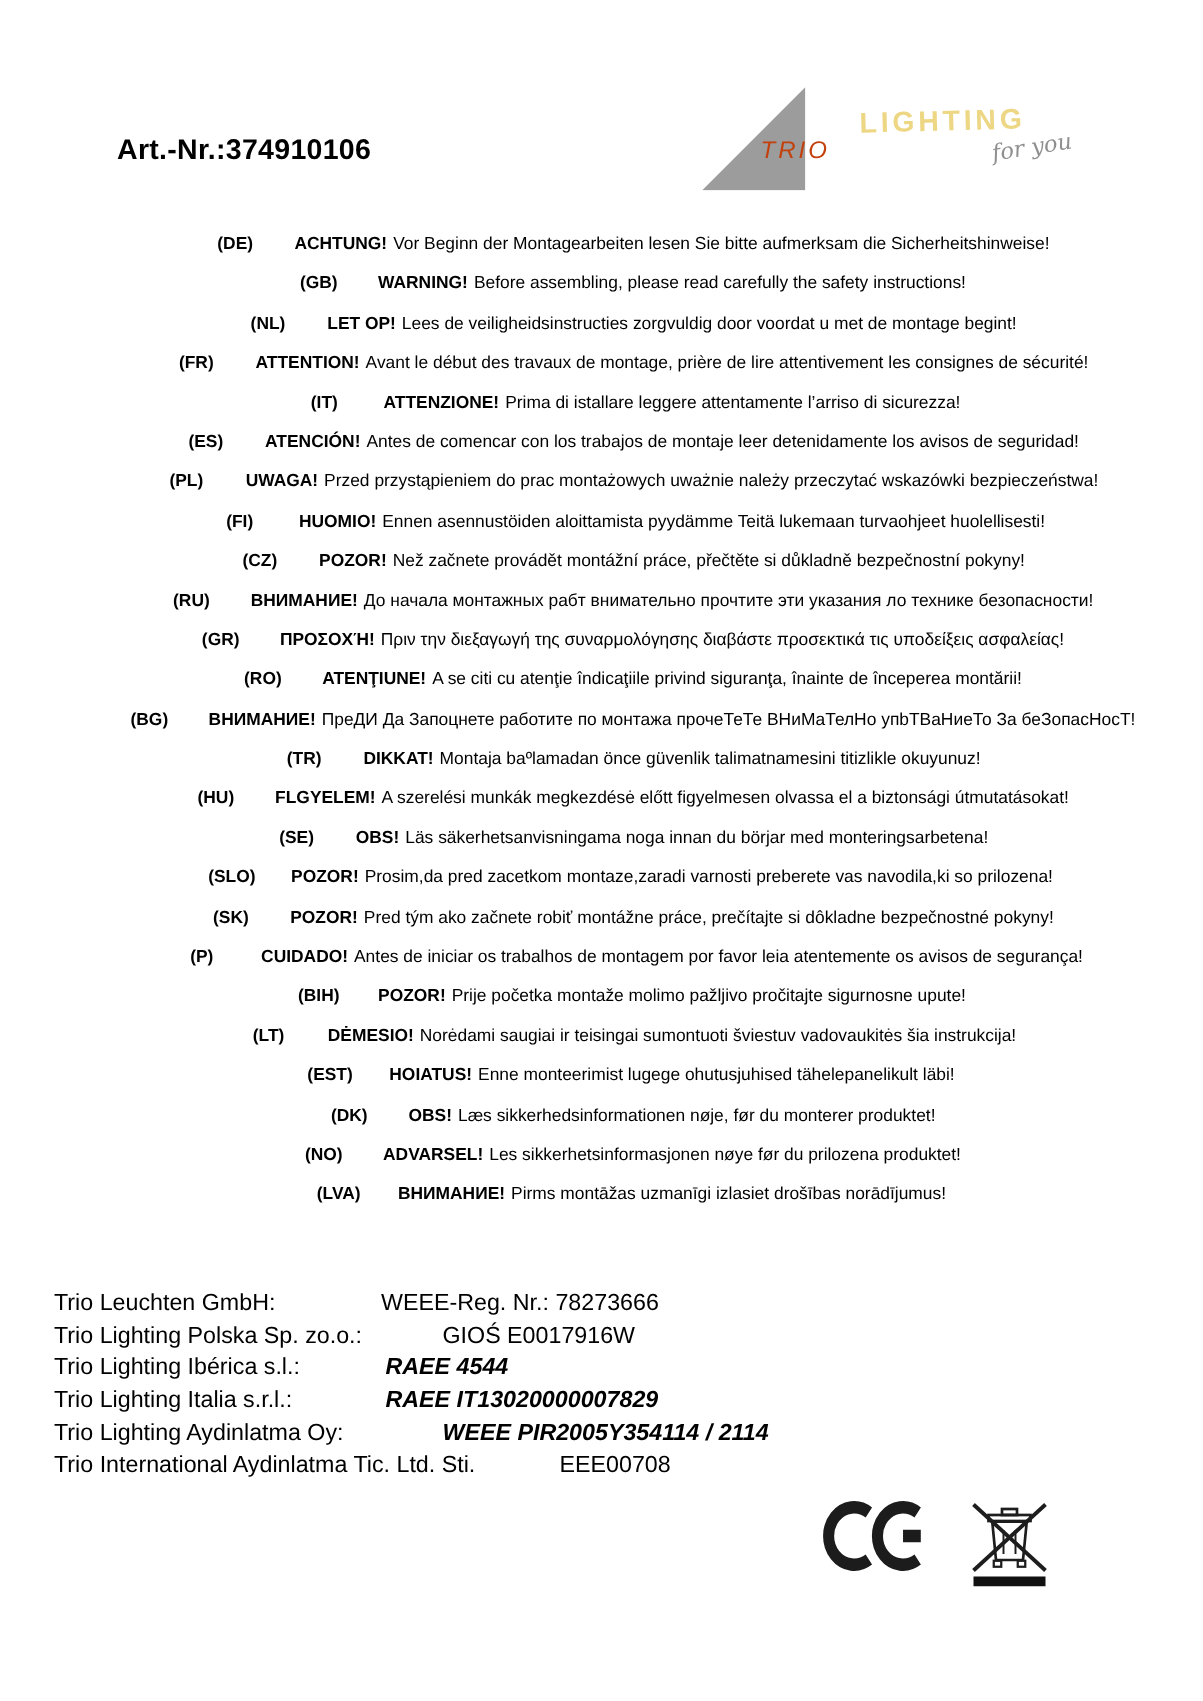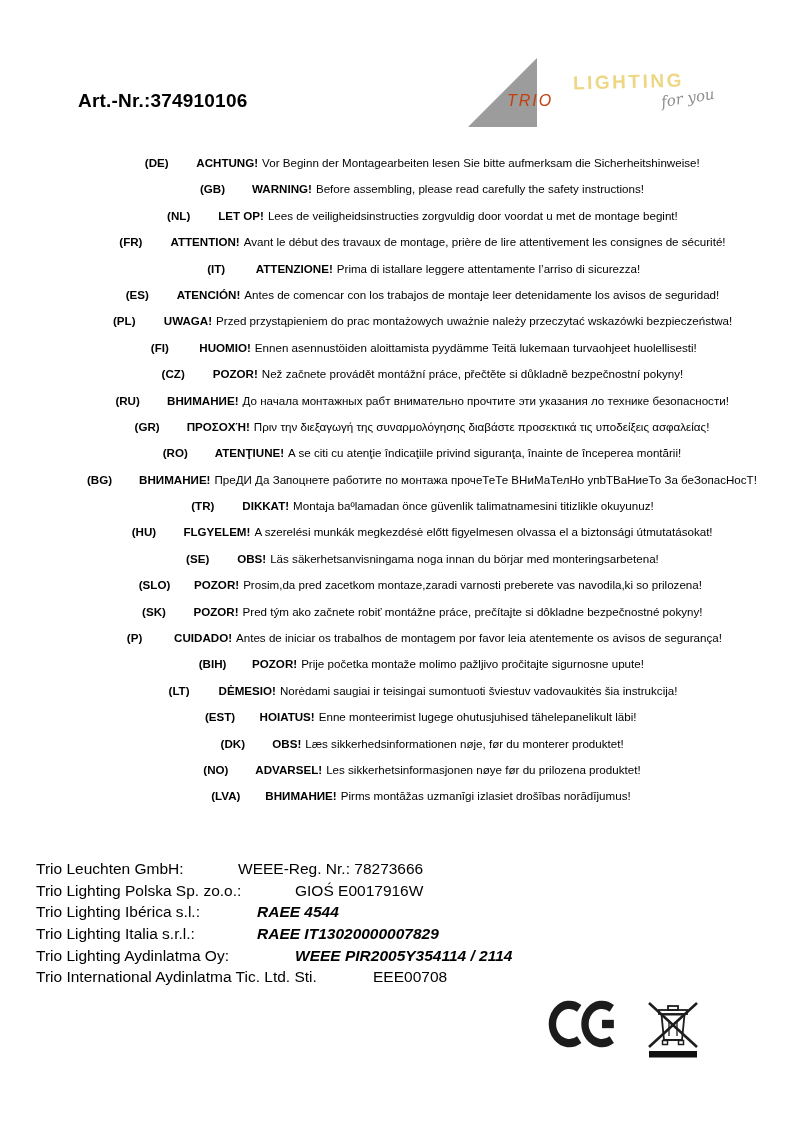--- a/index.html
+++ b/index.html
@@ -41,21 +41,21 @@
   
   .warnings{position:absolute;left:36px;top:150px;width:745px;}
   .wrow{height:26.4px;line-height:26.4px;white-space:nowrap;font-size:11.6px;text-align:center;}
   .wcode{display:inline-block;width:79px;font-weight:bold;vertical-align:top;}
   .wtext b{margin-right:4px;}
   
   .regs{position:absolute;left:36px;top:858px;width:720px;font-size:15.5px;}
   .crow{position:relative;height:21.7px;line-height:21.7px;white-space:nowrap;}
   .cval{position:absolute;top:0;}
   .it{font-style:italic;font-weight:bold;}
-  .v0{left:202px}.v1{left:259px}.v2{left:221px}.v3{left:221px}.v4{left:259px}.v5{left:337px}
+  .v0{left:218px}.v1{left:259px}.v2{left:221px}.v3{left:221px}.v4{left:259px}.v5{left:337px}
   
   .ce-mark{position:absolute;left:548px;top:999px;width:74px;height:50px;}
   .weee-mark{position:absolute;left:646px;top:996px;width:54px;height:63px;}
 </style>
 </head>
 <body>
 
 <div class="page">
 
   <div class="art-nr">Art.-Nr.:374910106</div>

